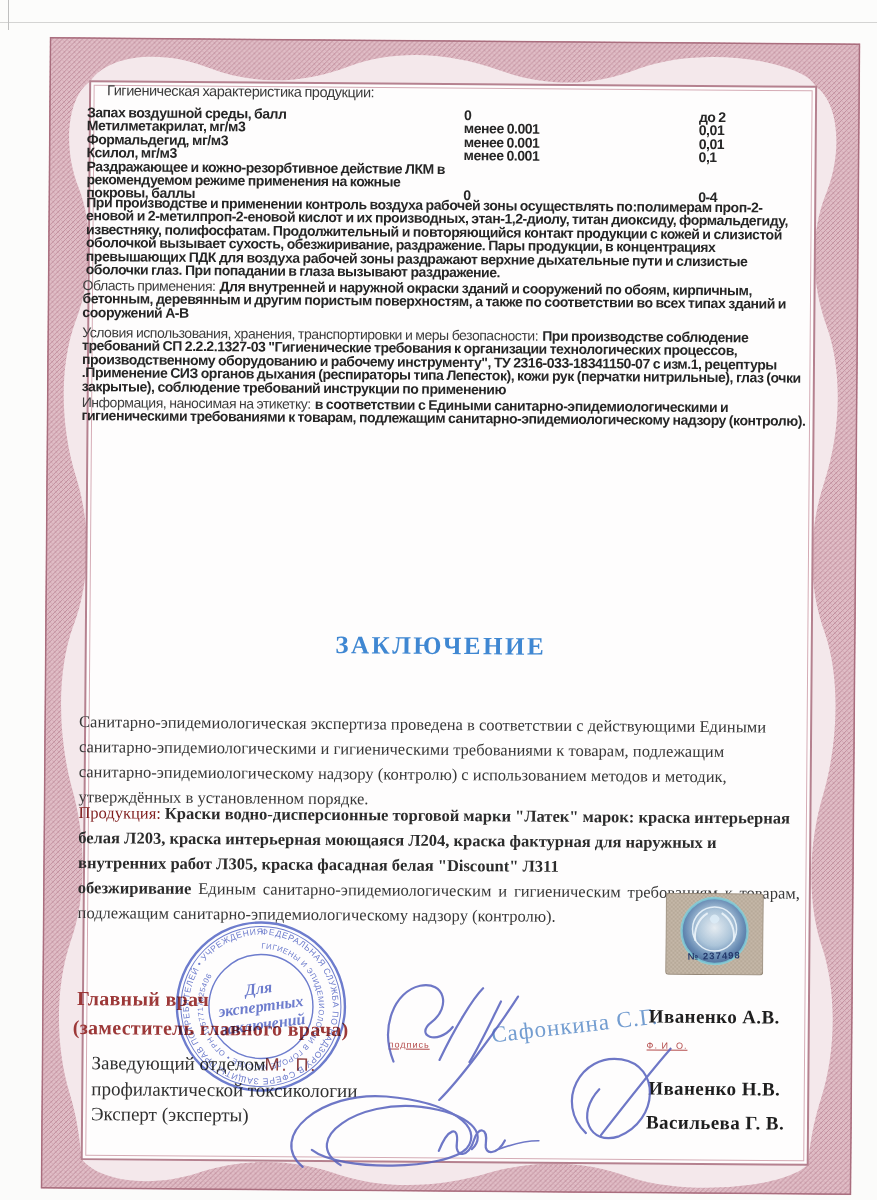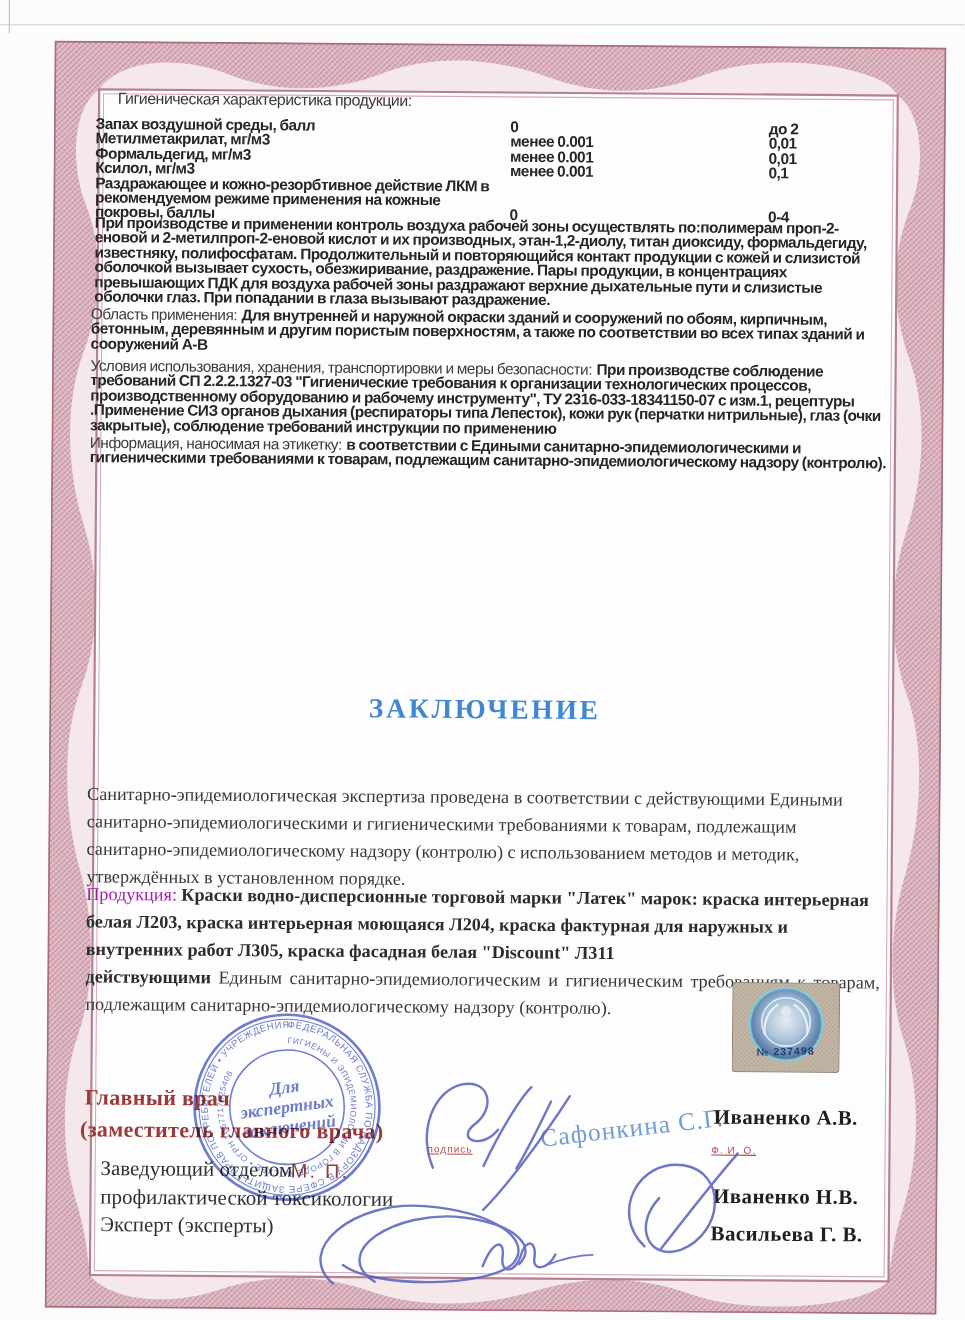--- a/index.html
+++ b/index.html
@@ -38,21 +38,21 @@
   .p4 { left:35px; top:359px; width:726px; }
 
   
   .heading { position:absolute; left:40px; top:592px; width:712px; text-align:center;
              font-family:"Liberation Serif", serif; font-weight:bold; font-size:25px;
              letter-spacing:2.5px; color:#3f87d2; }
   .serifp { position:absolute; font-family:"Liberation Serif", serif; font-size:16.5px;
             line-height:25px; color:#383838; }
   .p5 { left:35px; top:672px; width:705px; }
   .p6 { left:35px; top:763px; width:722px; }
-  .p6 .prod-lbl { color:#a21caf; margin-right:4px; }
+  .p6 .prod-lbl { color:#7f1d1d; margin-right:4px; }
   .p6 .bld { font-weight:bold; color:#2c2c2c; }
   .p6b { text-align:justify; }
 
   
   .red-bold { position:absolute; font-family:"Liberation Serif", serif; font-weight:bold;
               font-size:20px; color:#9c3838; letter-spacing:.3px; }
   .chief1 { left:35px; top:950px; }
   .chief2 { left:31px; top:979px; }
   .role { position:absolute; font-family:"Liberation Serif", serif; font-size:19px; color:#303030; }
   .head1 { left:50px; top:1015px; }
@@ -154,21 +154,21 @@
       <div class="para cond p4">
         <span class="lbl">Информация, наносимая на этикетку:</span><span>в соответствии с Едиными санитарно-эпидемиологическими и гигиеническими требованиями к товарам, подлежащим санитарно-эпидемиологическому надзору (контролю).</span>
       </div>
 
       <div class="heading">ЗАКЛЮЧЕНИЕ</div>
 
       <div class="serifp p5">Санитарно-эпидемиологическая экспертиза проведена в соответствии с действующими Едиными санитарно-эпидемиологическими и гигиеническими требованиями к товарам, подлежащим санитарно-эпидемиологическому надзору (контролю)  с использованием методов и методик, утверждённых в установленном порядке.</div>
 
       <div class="serifp p6">
         <div><span class="prod-lbl">Продукция:</span><span class="bld">Краски водно-дисперсионные торговой марки "Латек" марок: краска интерьерная белая Л203, краска интерьерная моющаяся Л204, краска фактурная для наружных и внутренних работ Л305, краска фасадная белая "Discount" Л311</span></div>
-        <div class="p6b"><span class="bld">действующими</span><span> Единым санитарно-эпидемиологическим и гигиеническим требованиям к товарам, подлежащим санитарно-эпидемиологическому надзору (контролю).</span></div>
+        <div class="p6b"><span class="bld">обезжиривание</span><span> Единым санитарно-эпидемиологическим и гигиеническим требованиям к товарам, подлежащим санитарно-эпидемиологическому надзору (контролю).</span></div>
       </div>
 
       <svg class="holo" viewBox="0 0 98 82">
         <defs>
           <pattern id="holop" width="4" height="4" patternUnits="userSpaceOnUse">
             <rect width="4" height="4" fill="#bdae9c"></rect>
             <path d="M0,4 L4,0 M0,0 L4,4" stroke="#a3937f" stroke-width="0.6"></path>
           </pattern>
           <radialGradient id="holoc" cx="50%" cy="45%" r="60%">
             <stop offset="0%" stop-color="#e9f1f8"></stop>

